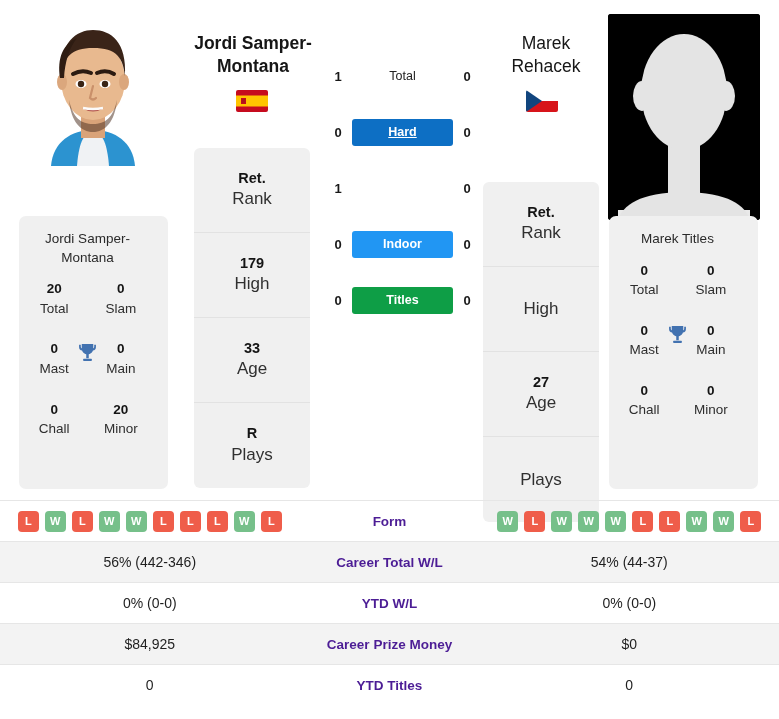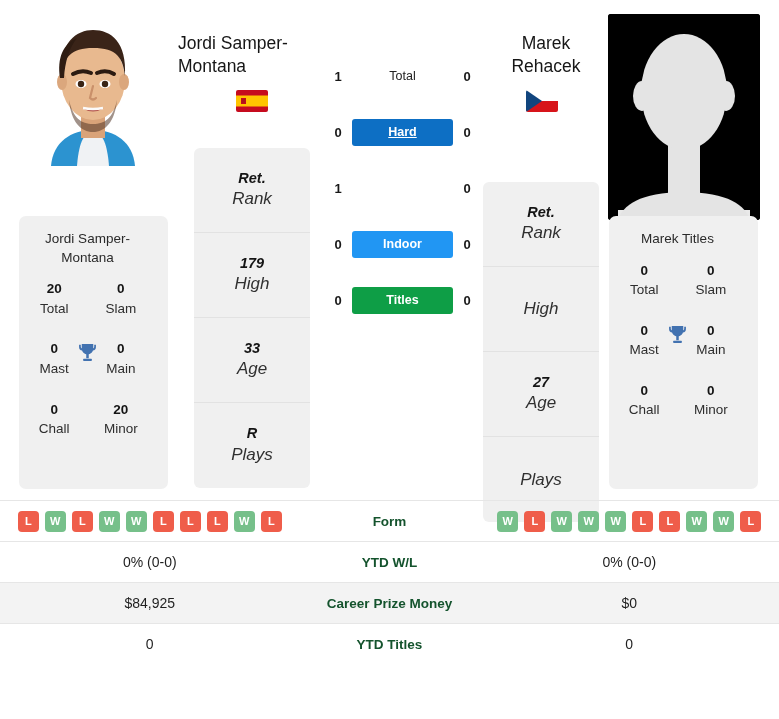--- a/index.html
+++ b/index.html
@@ -37,22 +37,23 @@
     border-radius: 3px;
     overflow: hidden;
     background: #000000;
   }
 
   
   .name-left {
     position: absolute;
     left: 178px; top: 32px;
     width: 150px;
+    text-align: center;
     font-size: 17.5px;
-    font-weight: normal;
+    font-weight: bold;
     line-height: 1.32;
     color: #161616;
   }
   .name-right {
     position: absolute;
     left: 470px; top: 32px;
     width: 152px;
     text-align: center;
     font-size: 17.5px;
     font-weight: normal;
@@ -123,21 +124,20 @@
   }
   .rankcol-left  { left: 194px; top: 148px; }
   .rankcol-right { left: 483px; top: 182px; }
   .rank-cell {
     height: 85px;
     display: flex;
     flex-direction: column;
     align-items: center;
     justify-content: center;
     border-bottom: 1px solid #e2e2e2;
-    font-style: italic;
   }
   .rank-cell:last-child { border-bottom: none; }
   .rank-val {
     font-size: 14.5px;
     font-weight: bold;
     color: #141414;
     line-height: 1.35;
     min-height: 1px;
   }
   .rank-lbl {
@@ -219,21 +219,21 @@
     color: #1f1f1f;
     display: flex;
     align-items: center;
     justify-content: center;
   }
   .tcell-mid {
     flex: 0 0 180px;
     text-align: center;
     font-size: 13.5px;
     font-weight: bold;
-    color: #14532d;
+    color: #4c1d95;
   }
   .formwrap {
     display: flex;
     gap: 6px;
     justify-content: center;
     align-items: center;
   }
   .badge {
     width: 21px; height: 21px;
     border-radius: 4px;
@@ -516,20 +516,25 @@
             <div class="badge W">W</div>
             <div class="badge L">L</div>
             <div class="badge L">L</div>
             <div class="badge W">W</div>
             <div class="badge W">W</div>
             <div class="badge L">L</div>
           </div>
       </div>
     </div>
 
+    <div class="trow shaded">
+      <div class="tcell-left">56% (442-346)</div>
+      <div class="tcell-mid">Career Total W/L</div>
+      <div class="tcell-right">54% (44-37)</div>
+    </div>
 
     <div class="trow">
       <div class="tcell-left">0% (0-0)</div>
       <div class="tcell-mid">YTD W/L</div>
       <div class="tcell-right">0% (0-0)</div>
     </div>
 
     <div class="trow shaded">
       <div class="tcell-left">$84,925</div>
       <div class="tcell-mid">Career Prize Money</div>

